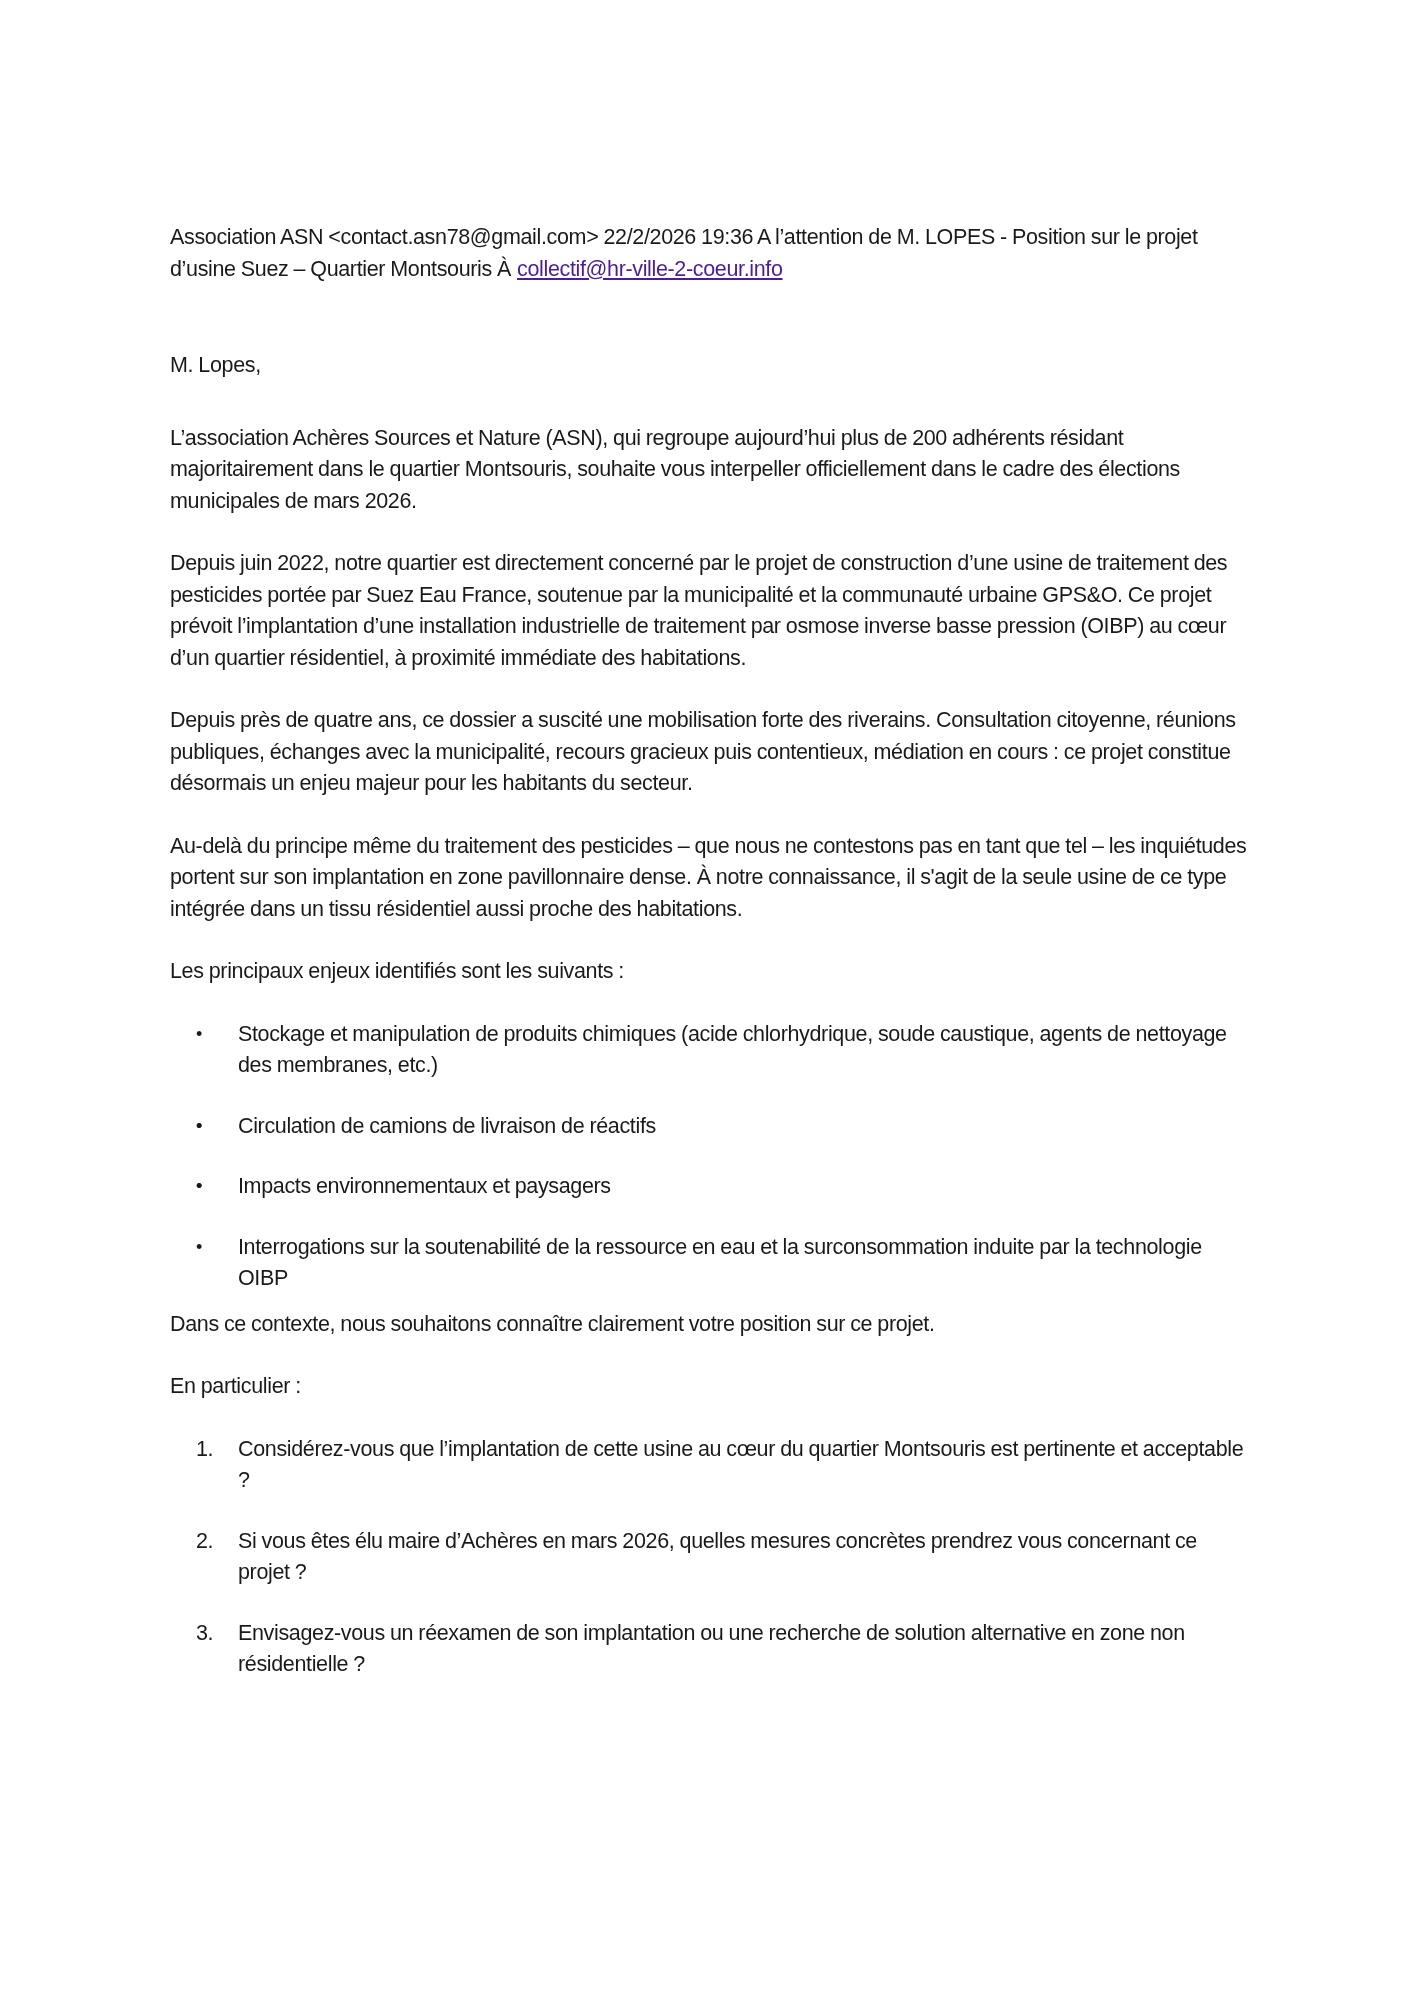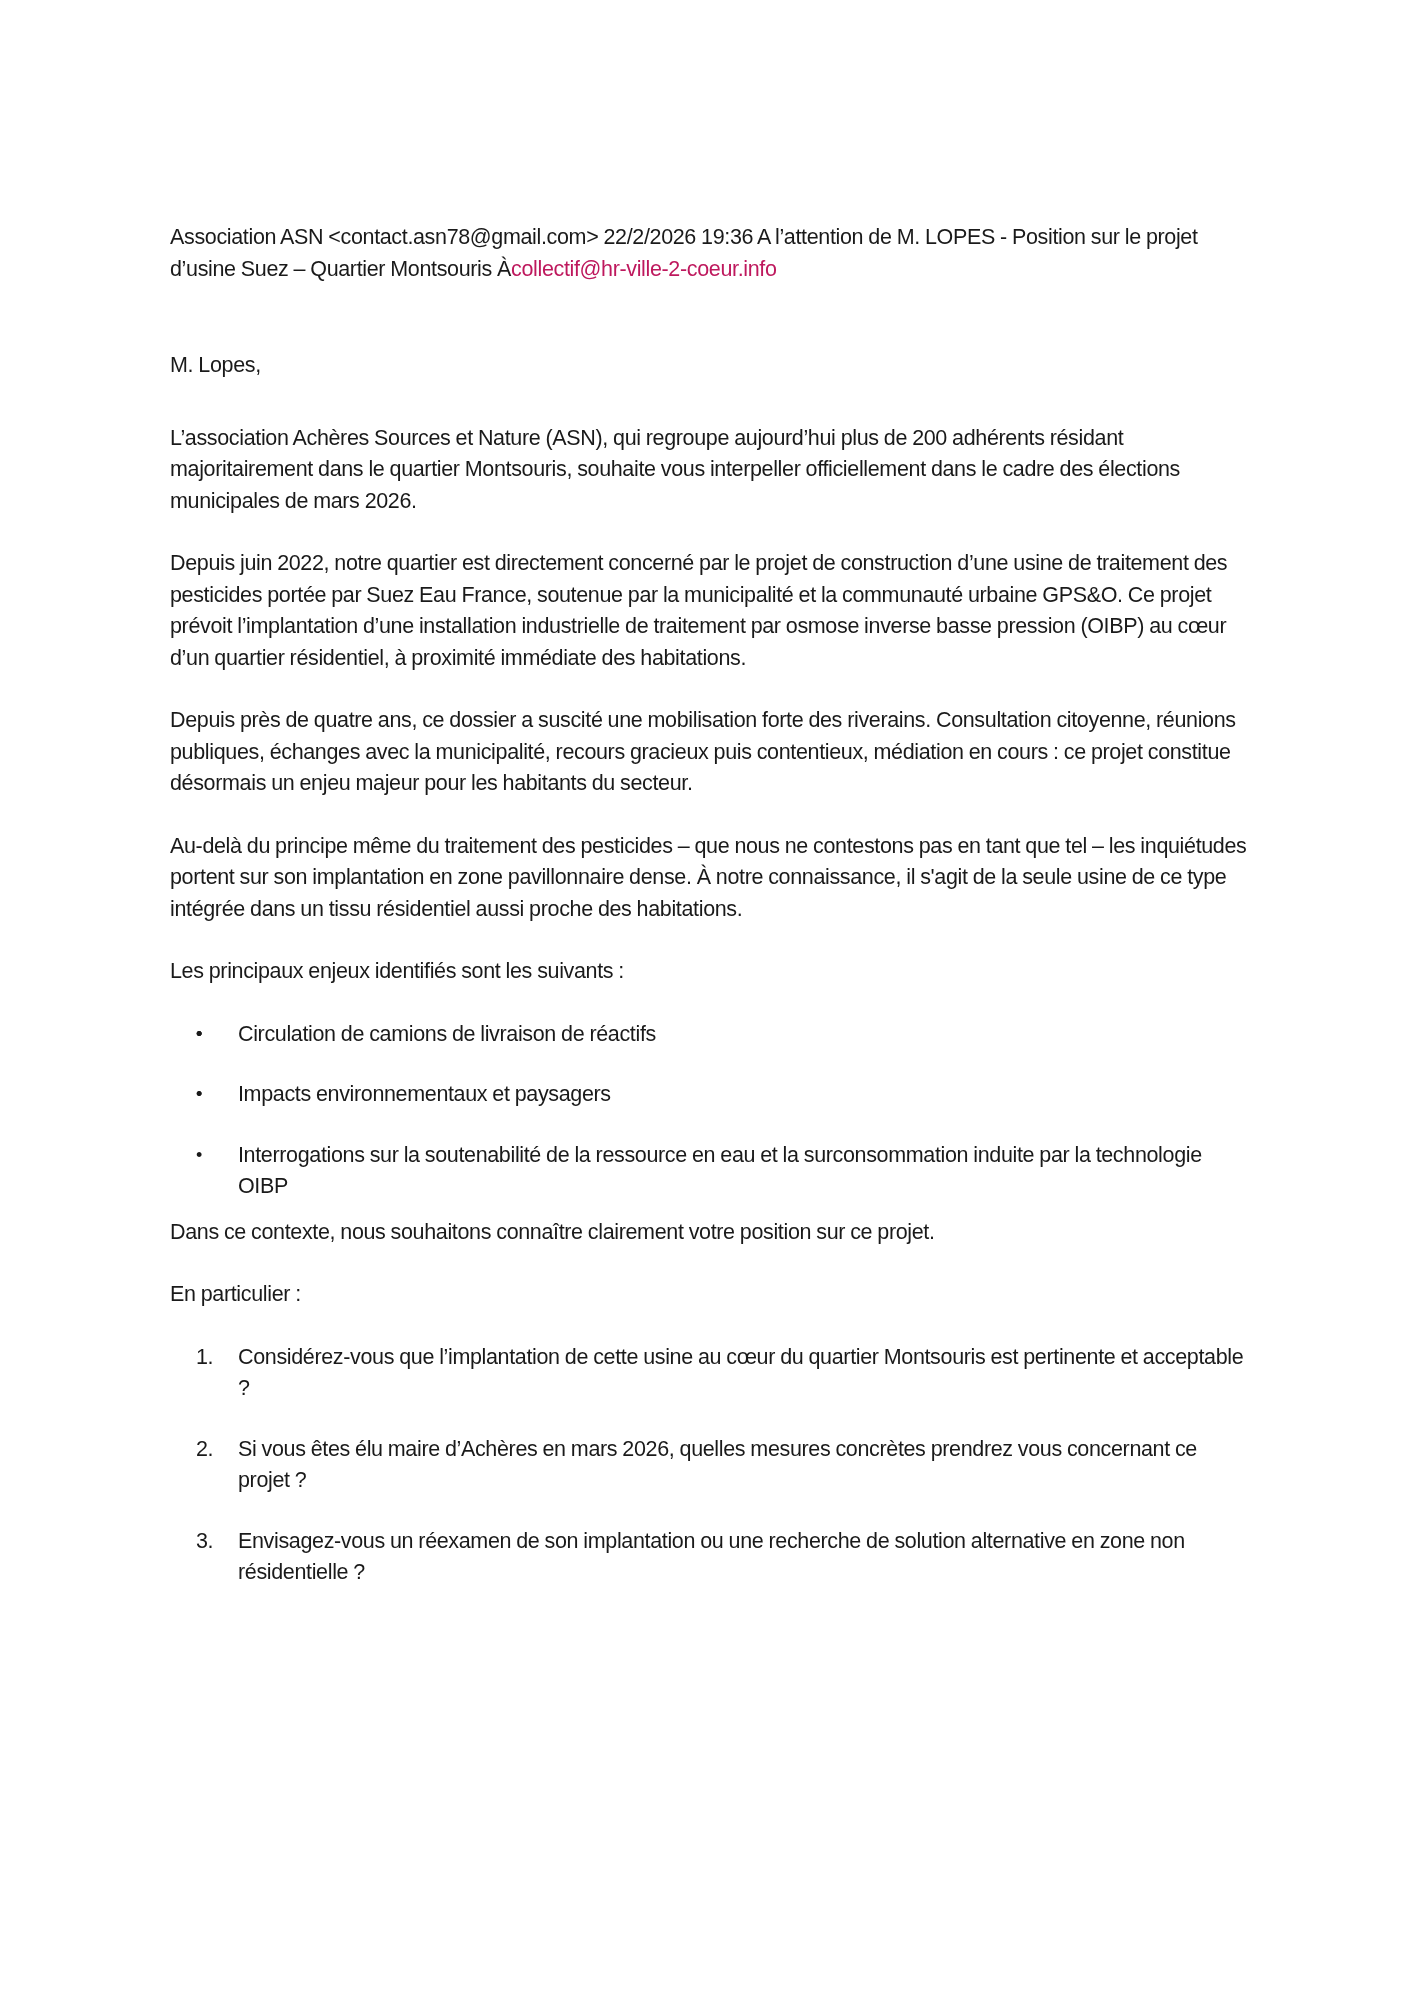--- a/index.html
+++ b/index.html
@@ -22,21 +22,23 @@
       width: 1080px;
       font-size: 21.5px;
       line-height: 31.5px;
       letter-spacing: -0.35px;
       word-spacing: -0.5px;
     }
     .header {
       margin: 0 0 65px 0;
     }
     .link {
-      color: #be185d;
+      color: #4c1d95;
+      text-decoration: underline;
+      margin-left: 6px;
     }
     p {
       margin: 0 0 31px 0;
     }
     .salutation {
       margin-bottom: 41px;
     }
     ul.issues, ol.questions {
       list-style: none;
       margin: 0 0 0 0;
@@ -76,21 +78,21 @@
 
   <p class="salutation">M. Lopes,</p>
 
   <p>L’association Achères Sources et Nature (ASN), qui regroupe aujourd’hui plus de 200 adhérents résidant majoritairement dans le quartier Montsouris, souhaite vous interpeller officiellement dans le cadre des élections municipales de mars 2026.</p>
   <p>Depuis juin 2022, notre quartier est directement concerné par le projet de construction d’une usine de traitement des pesticides portée par Suez Eau France, soutenue par la municipalité et la communauté urbaine GPS&amp;O. Ce projet prévoit l’implantation d’une installation industrielle de traitement par osmose inverse basse pression (OIBP) au cœur d’un quartier résidentiel, à proximité immédiate des habitations.</p>
   <p>Depuis près de quatre ans, ce dossier a suscité une mobilisation forte des riverains. Consultation citoyenne, réunions publiques, échanges avec la municipalité, recours gracieux puis contentieux, médiation en cours : ce projet constitue désormais un enjeu majeur pour les habitants du secteur.</p>
   <p>Au-delà du principe même du traitement des pesticides – que nous ne contestons pas en tant que tel – les inquiétudes portent sur son implantation en zone pavillonnaire dense. À notre connaissance, il s'agit de la seule usine de ce type intégrée dans un tissu résidentiel aussi proche des habitations.</p>
   <p>Les principaux enjeux identifiés sont les suivants :</p>
 
   <ul class="issues">
-    <li><span class="marker">•</span></li>
+    <li><span class="marker">•</span><span>Stockage et manipulation de produits chimiques (acide chlorhydrique, soude caustique, agents de nettoyage des membranes, etc.)</span></li>
     <li><span class="marker">•</span></li>
     <li><span class="marker">•</span><span>Circulation de camions de livraison de réactifs</span></li>
     <li><span class="marker">•</span></li>
     <li><span class="marker">•</span><span>Impacts environnementaux et paysagers</span></li>
     <li style="margin-bottom:14px"><span class="marker">•</span><span>Interrogations sur la soutenabilité de la ressource en eau et la surconsommation induite par la technologie OIBP</span></li>
   </ul>
 
   <p class="after-list">Dans ce contexte, nous souhaitons connaître clairement votre position sur ce projet.</p>
   <p>En particulier :</p>
 

